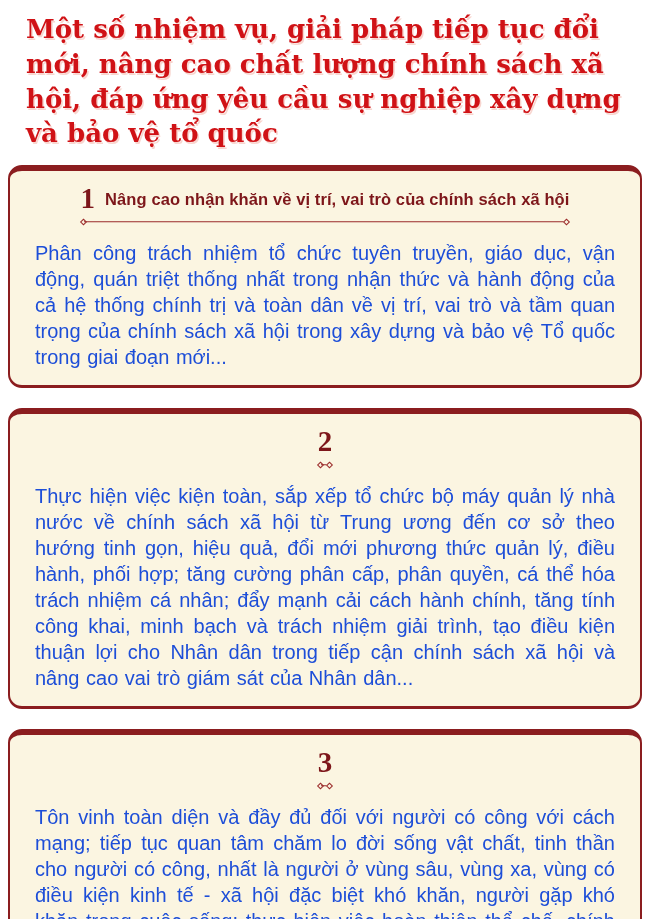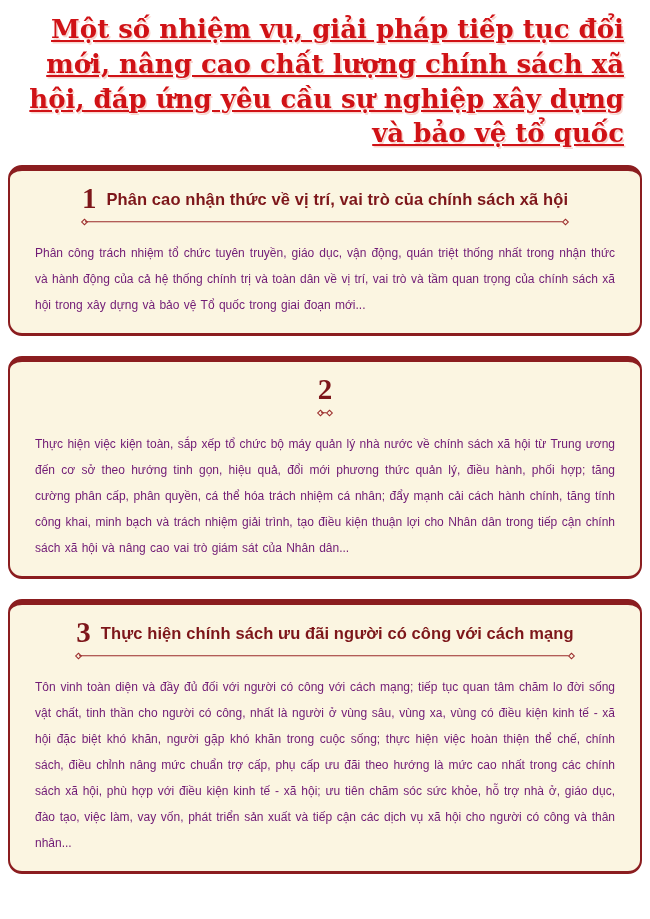--- a/index.html
+++ b/index.html
@@ -11,28 +11,27 @@
     height: 919px;
     overflow: hidden;
     background: #ffffff;
     font-family: "Liberation Sans", sans-serif;
   }
 
   
   .page-title {
     margin: 0;
     padding: 12px 26px 2px;
-    text-align: right;
+    text-align: left;
     font-family: "DejaVu Serif", serif;
     font-weight: bold;
     font-size: 26px;
     line-height: 1.34;
     color: #d01216;
     text-shadow: 1.5px 1.5px 0 rgba(243, 178, 168, 0.55);
-    text-decoration: underline;
   }
 
   
   .card {
     margin: 12px 8px 20px;
     background: #fbf5e1;
     border: 2px solid #8b1d1f;
     border-top-width: 6px;
     border-bottom-width: 3px;
     border-radius: 14px;
@@ -87,37 +86,37 @@
     background: #fbf5e1;
     transform: translateY(-50%) rotate(45deg);
     box-sizing: border-box;
   }
   .diamond.left  { left: 0; }
   .diamond.right { right: 0; }
 
   .sec-body {
     margin: 15px 0 0;
     text-align: justify;
-    font-size: 12px;
+    font-size: 20px;
     line-height: 26px;
-    color: #701a75;
+    color: #1d4ed8;
     word-spacing: 1px;
   }
 </style>
 </head>
 <body>
 
 <h1 class="page-title">Một số nhiệm vụ, giải pháp tiếp tục đổi mới, nâng cao chất lượng chính sách xã hội, đáp ứng yêu cầu sự nghiệp xây dựng và bảo vệ tổ quốc</h1>
 
 <section class="card">
   <div class="head-wrap">
     <div class="head-block">
       <div class="head-row">
         <span class="sec-num">1</span>
-        <span class="sec-heading">Phân cao nhận thức về vị trí, vai trò của chính sách xã hội</span>
+        <span class="sec-heading">Nâng cao nhận khăn về vị trí, vai trò của chính sách xã hội</span>
       </div>
       <div class="divider">
         <span class="diamond left"></span>
         <span class="divider-line"></span>
         <span class="diamond right"></span>
       </div>
     </div>
   </div>
   <p class="sec-body">Phân công trách nhiệm tổ chức tuyên truyền, giáo dục, vận động, quán triệt thống nhất trong nhận thức và hành động của cả hệ thống chính trị và toàn dân về vị trí, vai trò và tầm quan trọng của chính sách xã hội trong xây dựng và bảo vệ Tổ quốc trong giai đoạn mới...</p>
 </section>
@@ -136,21 +135,20 @@
     </div>
   </div>
   <p class="sec-body">Thực hiện việc kiện toàn, sắp xếp tổ chức bộ máy quản lý nhà nước về chính sách xã hội từ Trung ương đến cơ sở theo hướng tinh gọn, hiệu quả, đổi mới phương thức quản lý, điều hành, phối hợp; tăng cường phân cấp, phân quyền, cá thể hóa trách nhiệm cá nhân; đẩy mạnh cải cách hành chính, tăng tính công khai, minh bạch và trách nhiệm giải trình, tạo điều kiện thuận lợi cho Nhân dân trong tiếp cận chính sách xã hội và nâng cao vai trò giám sát của Nhân dân...</p>
 </section>
 
 <section class="card">
   <div class="head-wrap">
     <div class="head-block">
       <div class="head-row">
         <span class="sec-num">3</span>
-        <span class="sec-heading">Thực hiện chính sách ưu đãi người có công với cách mạng</span>
       </div>
       <div class="divider">
         <span class="diamond left"></span>
         <span class="divider-line"></span>
         <span class="diamond right"></span>
       </div>
     </div>
   </div>
   <p class="sec-body">Tôn vinh toàn diện và đầy đủ đối với người có công với cách mạng; tiếp tục quan tâm chăm lo đời sống vật chất, tinh thần cho người có công, nhất là người ở vùng sâu, vùng xa, vùng có điều kiện kinh tế - xã hội đặc biệt khó khăn, người gặp khó khăn trong cuộc sống; thực hiện việc hoàn thiện thể chế, chính sách, điều chỉnh nâng mức chuẩn trợ cấp, phụ cấp ưu đãi theo hướng là mức cao nhất trong các chính sách xã hội, phù hợp với điều kiện kinh tế - xã hội; ưu tiên chăm sóc sức khỏe, hỗ trợ nhà ở, giáo dục, đào tạo, việc làm, vay vốn, phát triển sản xuất và tiếp cận các dịch vụ xã hội cho người có công và thân nhân...</p>
 </section>

